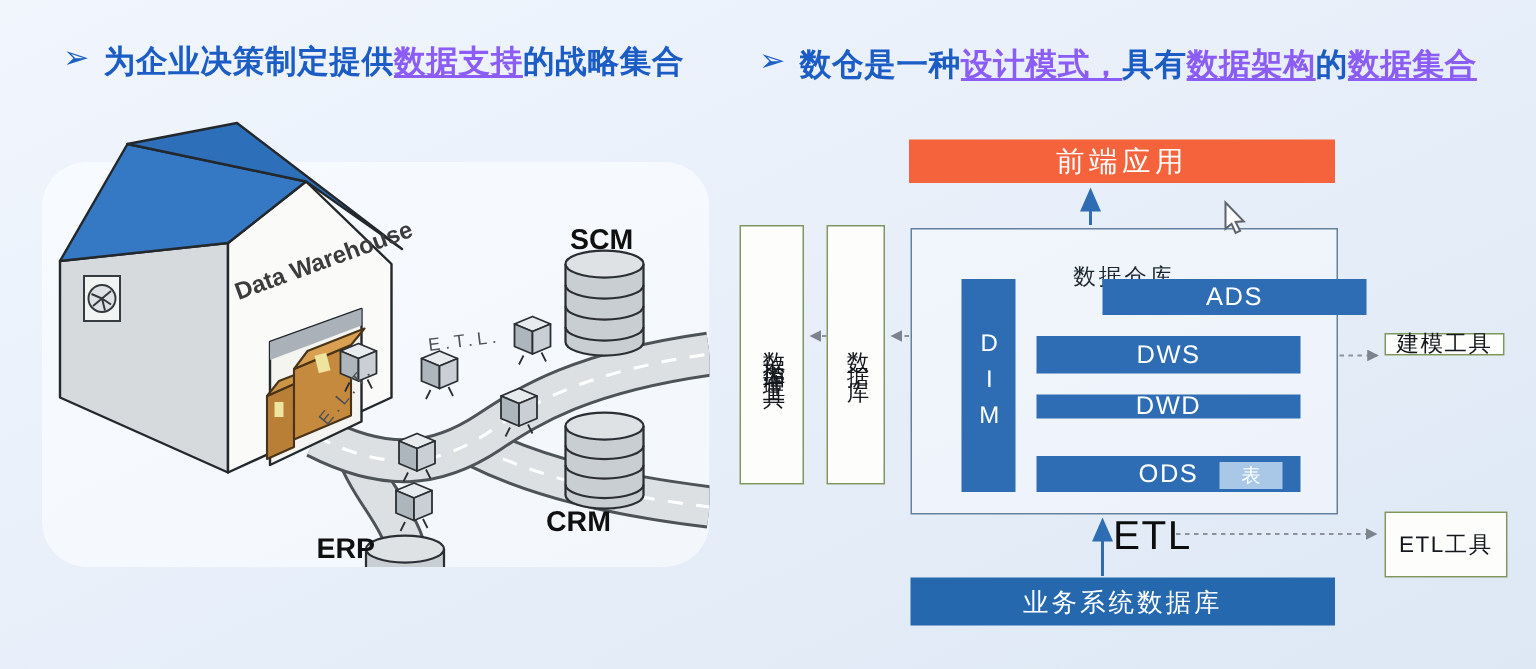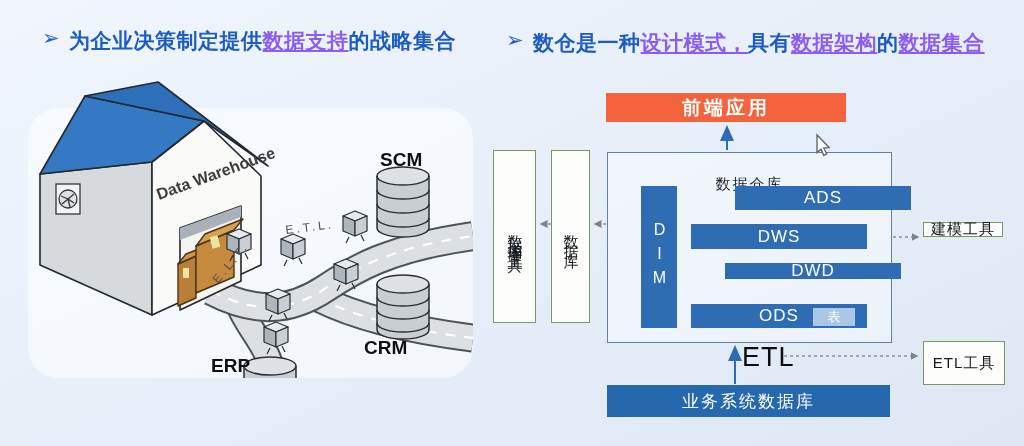--- a/index.html
+++ b/index.html
@@ -13,32 +13,32 @@
   
   .bullet{position:absolute;display:flex;align-items:flex-start;font-size:21px;font-weight:bold;letter-spacing:.5px;white-space:nowrap;}
   .bullet .mk{color:#1d60c6;margin-right:9px;font-size:21px;transform:translateY(-1px);}
   .seg-blue{color:#1c5cc5;margin-top:12px;}
   .seg-red{color:#8b5cf6;text-decoration:underline;}
   #bullet-left{left:42px;top:27px;}
   #bullet-right{left:506px;top:29px;}
 
   
   .banner{position:absolute;display:flex;align-items:center;justify-content:center;color:#fff;}
-  #front-app{left:606px;top:93px;width:240px;height:29px;background:#f4633c;font-size:19px;font-weight:bold;letter-spacing:3px;}
+  #front-app{left:606px;top:93px;width:284px;height:29px;background:#f4633c;font-size:19px;font-weight:normal;letter-spacing:3px;}
   #business-db{left:607px;top:385px;width:283px;height:32px;background:#2568ae;font-size:17px;letter-spacing:2px;}
 
   #dw-box{position:absolute;left:607px;top:152px;width:285px;height:191px;border:1.5px solid #64809f;background:rgba(252,253,255,.45);box-sizing:border-box;}
   #dw-title{position:absolute;left:607px;top:175px;width:285px;text-align:center;font-size:15px;color:#1b2531;letter-spacing:2px;}
 
   .bluebar{position:absolute;background:#2e6db4;color:#fff;display:flex;align-items:center;justify-content:center;font-size:17px;letter-spacing:1px;}
   #dim-bar{left:641px;top:186px;width:36px;height:142px;}
   #dim-bar span{writing-mode:vertical-rl;text-orientation:upright;letter-spacing:7px;font-size:16px;}
   #bar-ads{left:691px;top:186px;width:176px;height:24px;margin-left:44px;}
   #bar-dws{left:691px;top:224px;width:176px;height:25px;}
-  #bar-dwd{left:691px;top:263px;width:176px;height:16px;margin-left:34px;}
+  #bar-dwd{left:691px;top:263px;width:176px;height:16px;}
   #bar-ods{left:691px;top:304px;width:176px;height:24px;}
   #table-badge{position:absolute;left:813px;top:308px;width:42px;height:18px;background:#a9c7e6;color:#fff;font-size:13px;display:flex;align-items:center;justify-content:center;}
 
   .tool-box{position:absolute;border:1.5px solid #7e965f;background:#fdfdfc;box-sizing:border-box;display:flex;align-items:center;justify-content:center;color:#14181c;}
   .vtext{writing-mode:vertical-rl;text-orientation:upright;font-size:15px;letter-spacing:4px;}
   #db-mgmt{left:493px;top:150px;width:43px;height:173px;}
   #db-col{left:551px;top:150px;width:39px;height:173px;}
   #db-col .vtext{letter-spacing:9px;}
   #modeling-tool{left:923px;top:222px;width:80px;height:15px;font-size:15px;letter-spacing:1px;}
   #etl-tool{left:923px;top:341px;width:82px;height:44px;font-size:15px;letter-spacing:1px;}

